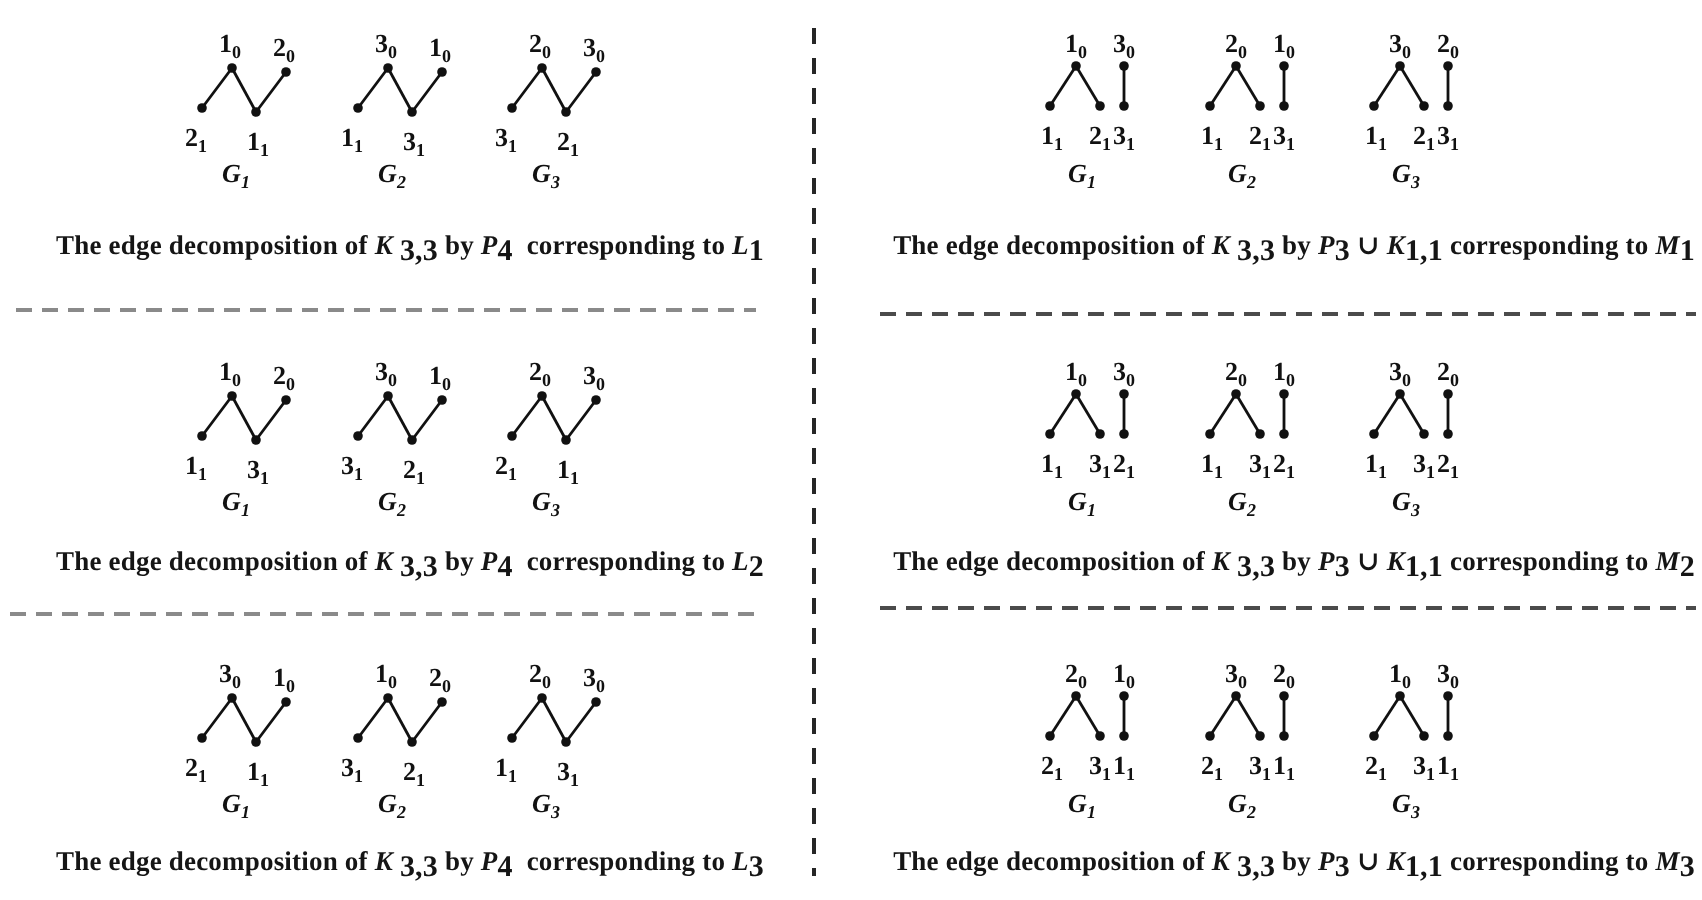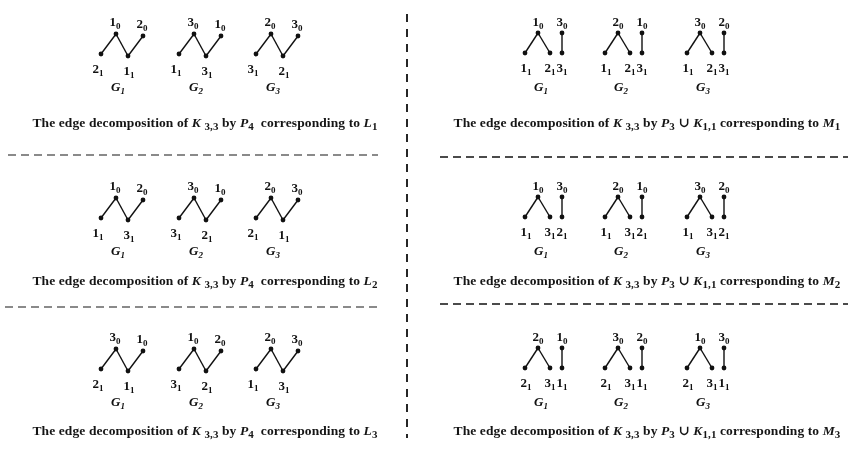--- a/index.html
+++ b/index.html
@@ -16,21 +16,21 @@
     position:absolute;transform:translateX(-50%);
     font-weight:bold;font-size:13px;line-height:13px;white-space:nowrap;color:#111;
   }
   .vlabel .sub{font-size:9px;vertical-align:-3px;}
   .gname{font-style:italic;}
   .panel-caption{
     position:absolute;text-align:center;font-weight:bold;font-size:13.5px;
     line-height:17px;white-space:nowrap;color:#151515;letter-spacing:0.1px;
   }
   .panel-caption .it{font-style:italic;}
-  .panel-caption .sub{font-size:11px;vertical-align:-3px;}
+  .panel-caption .sub{font-size:15px;vertical-align:-3px;}
   .panel-caption .rm{font-style:normal;}
 </style>
 </head>
 <body>
 
 <div id="stage" style="background: rgb(255, 255, 255);">
   <div class="divider-v" style="left: 406px; top: 14px; height: 424px; background: repeating-linear-gradient(rgb(38, 38, 38) 0px, rgb(38, 38, 38) 8px, transparent 8px, transparent 15px);"></div>
   <div class="divider-h left" style="left: 8px; top: 154px; width: 370px; background: repeating-linear-gradient(90deg, rgb(138, 138, 138) 0px, rgb(138, 138, 138) 8px, transparent 8px, transparent 13px);"></div>
   <div class="divider-h left" style="left: 5px; top: 306px; width: 374px; background: repeating-linear-gradient(90deg, rgb(138, 138, 138) 0px, rgb(138, 138, 138) 8px, transparent 8px, transparent 13px);"></div>
   <div class="divider-h right" style="left: 440px; top: 156px; width: 408px; background: repeating-linear-gradient(90deg, rgb(75, 75, 75) 0px, rgb(75, 75, 75) 8px, transparent 8px, transparent 13px);"></div>

